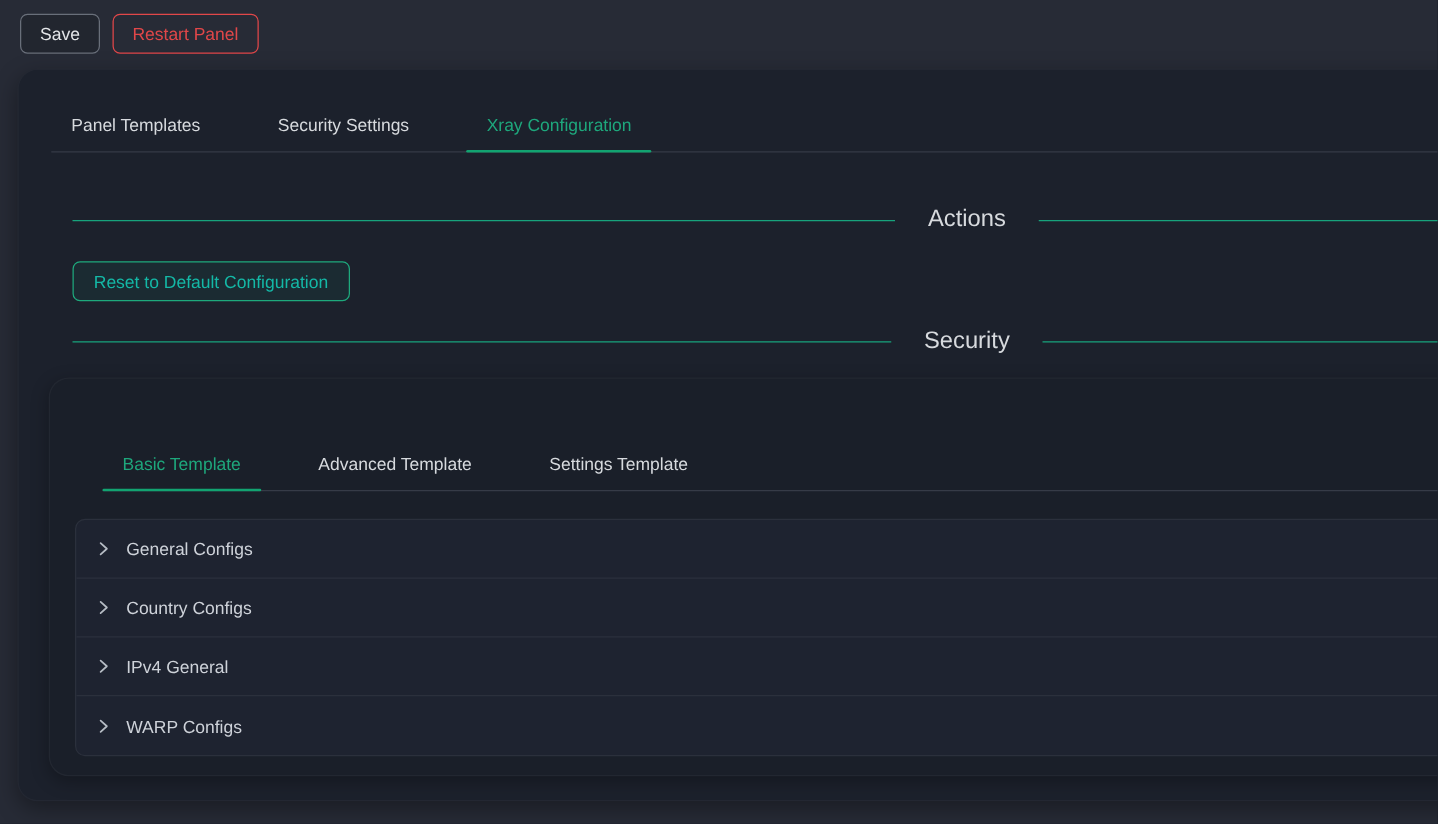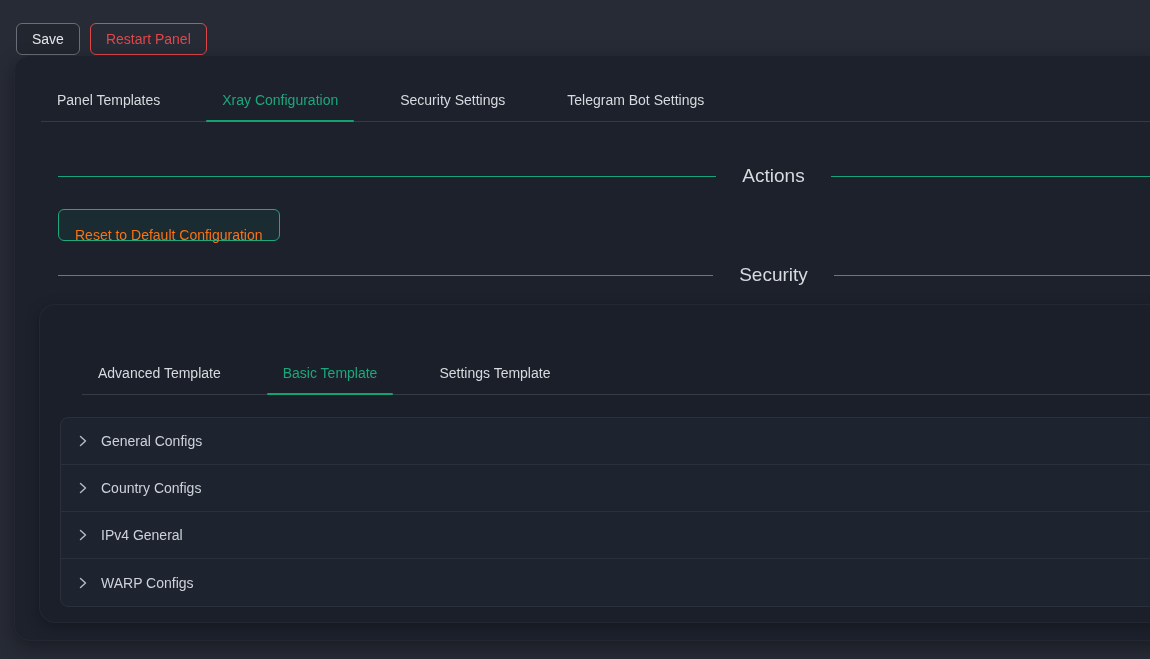--- a/index.html
+++ b/index.html
@@ -8,21 +8,21 @@
     position: relative;
     background: #272b36;
     font-family: "Liberation Sans", sans-serif;
     color: #d7dade;
     font-size: 14px;
   }
 
   
   .topbar {
     position: absolute; top: 0; left: 0; width: 926px; height: 55px;
-    display: flex; align-items: flex-end; padding: 11px 0 0 16px; gap: 10px;
+    display: flex; align-items: flex-start; padding: 11px 0 0 16px; gap: 10px;
   }
   .btn {
     height: 32px; line-height: 30px; padding: 0 15px;
     border-radius: 6px; font-size: 14px; cursor: pointer;
     background: transparent; display: inline-block;
   }
   .btn-save {
     background: #22262f; border: 1px solid #696f7a; color: #e4e6e9;
   }
   .btn-restart {
@@ -65,24 +65,24 @@
   .divider .line { flex: 1; height: 1px; background: #17a37c; }
   .divider .divider-text {
     padding: 0 26px; font-size: 19px; color: #d7dade; white-space: nowrap;
   }
   .divider-actions { margin-top: 42px; }
   .divider-templates { margin-top: 20px; }
 
   
   .btn-reset {
     margin: 21px 0 0 19px;
-    height: 32px; line-height: 30px; padding: 10px 16px;
+    height: 32px; line-height: 30px; padding: 0 16px;
     background: rgba(30,169,124,0.08);
     border: 1px solid #1ea97c; border-radius: 6px;
-    color: #f97316; font-size: 14px; cursor: pointer; display: inline-block;
+    color: #14b8a6; font-size: 14px; cursor: pointer; display: inline-block;
   }
 
   
   .inner-card {
     margin-top: 17px;
     width: 1452px; height: 319px;
     background: #1a1f29;
     border: 1px solid rgba(255,255,255,0.04);
     border-radius: 16px;
     box-shadow: 0 4px 14px rgba(0,0,0,0.28);
@@ -122,23 +122,22 @@
 <div class="topbar">
   <button class="btn btn-save">Save</button>
   <button class="btn btn-restart">Restart Panel</button>
 </div>
 
 <div class="card">
 
   
   <div class="tabbar">
     <div class="tab">Panel Templates</div>
+    <div class="tab">Security Settings</div>
     <div class="tab active">Xray Configuration</div>
-    <div class="tab">Security Settings</div>
-    <div class="tab">Telegram Bot Settings</div>
   </div>
 
   
   <div class="divider divider-actions">
     <span class="line"></span>
     <span class="divider-text">Actions</span>
     <span class="line"></span>
   </div>
 
   
@@ -148,22 +147,22 @@
   <div class="divider divider-templates">
     <span class="line"></span>
     <span class="divider-text">Security</span>
     <span class="line"></span>
   </div>
 
   
   <div class="inner-card">
 
     <div class="inner-tabbar">
+      <div class="tab active">Basic Template</div>
       <div class="tab">Advanced Template</div>
-      <div class="tab active">Basic Template</div>
       <div class="tab">Settings Template</div>
     </div>
 
     <div class="collapse">
       <div class="collapse-row">
         <span class="chev">
           <svg width="12" height="12" viewBox="0 0 12 12">
               <path d="M3.5 1.5 L8.5 6 L3.5 10.5" fill="none" stroke="currentColor" stroke-width="1.4" stroke-linecap="round" stroke-linejoin="round"></path>
             </svg>
         </span>

